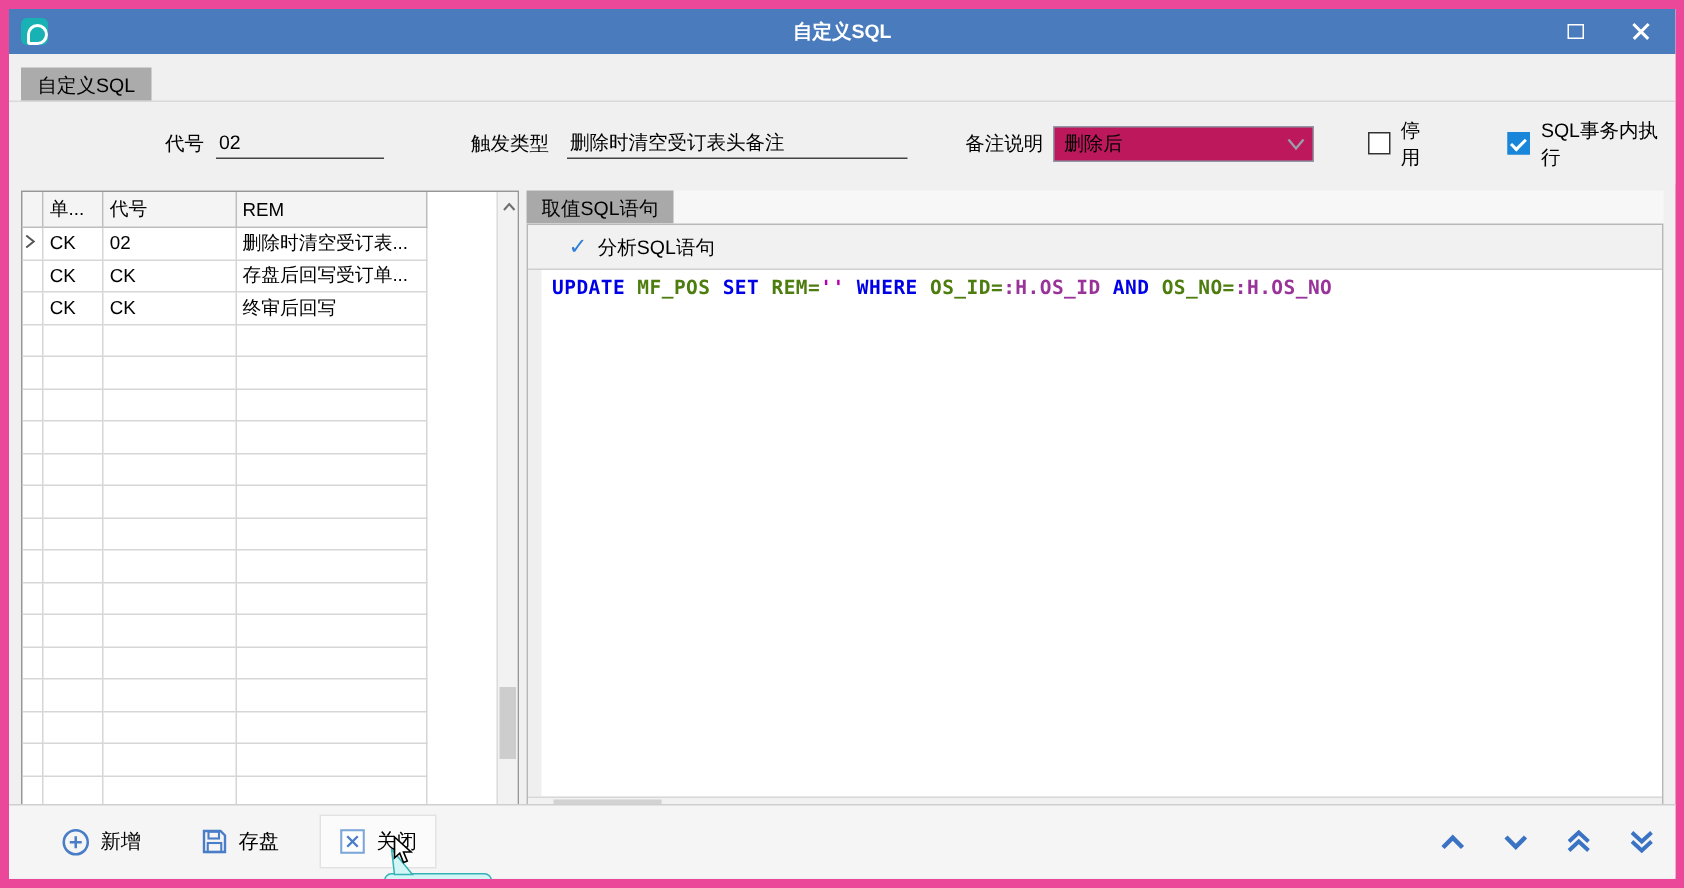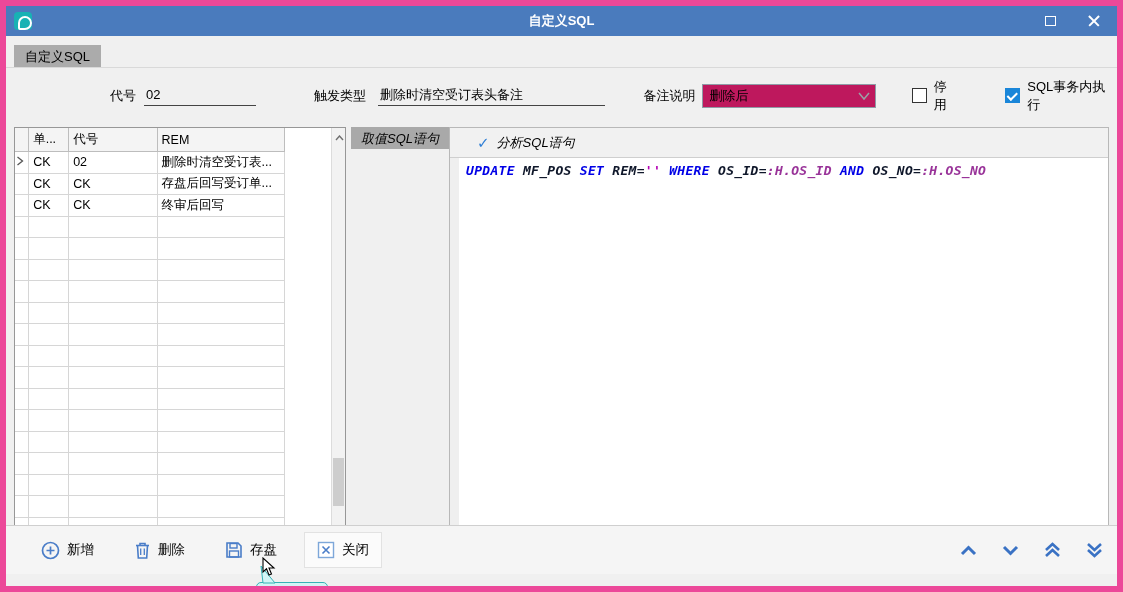--- a/index.html
+++ b/index.html
@@ -39,37 +39,37 @@
   table.grid { border-collapse:collapse; table-layout:fixed; width:270px; font-size:12.5px; }
   table.grid th { background:#f4f4f4; font-weight:normal; text-align:left; padding:3px 4px; border-right:1px solid #bdbdbd; border-bottom:1px solid #bdbdbd; height:23px; overflow:hidden; white-space:nowrap; }
   table.grid td { height:21.5px; padding:0 4px; border-right:1px solid #d6d6d6; border-bottom:1px solid #d6d6d6; overflow:hidden; white-space:nowrap; }
   table.grid .ind { width:13px; padding:0 1px; }
   table.grid th.ind { border-right:1px solid #bdbdbd; }
   .vscroll { position:absolute; top:0; right:0; bottom:0; width:14px; background:#f2f2f2; border-left:1px solid #dcdcdc; }
   .vscroll .thumb { position:absolute; left:1px; right:1px; top:330px; height:48px; background:#cdcdcd; }
   .varrow { position:absolute; left:0; width:14px; height:15px; display:flex; align-items:center; justify-content:center; }
   .varrow.up { top:2px; } .varrow.down { bottom:2px; }
   
-  .sql-area { flex:1; display:flex; flex-direction:row; min-width:0;font-style:italic; }
+  .sql-area { flex:1; display:flex; flex-direction:column; min-width:0; }
   .sql-tabrow { height:22px; background:#f7f7f7; }
   .sql-tab { display:inline-block; height:22px; padding:3px 10px 0; background:#a9a9a9; font-size:13px; }
   .sql-panel { flex:1; border:1px solid #b8b8b8; background:#fff; display:flex; flex-direction:column; min-height:0; }
   .analyze-bar { height:30px; background:#f1f1f1; border-bottom:1px solid #cfcfcf; display:flex; align-items:center; padding-left:27px; gap:7px; flex:0 0 auto; }
   .check-glyph { color:var(--accent,#2f7fd6); font-weight:bold; font-size:15px; line-height:1; }
   .editor { flex:1; display:flex; background:#fff; min-height:0; }
   .gutter { width:9px; background:#efefef; flex:0 0 auto; }
   .code { padding:5px 7px; font-family:"DejaVu Sans Mono","Liberation Mono",monospace; font-size:13px; font-weight:bold; white-space:pre; letter-spacing:.3px; }
-  .code .kw { color:var(--kw,#0000e6); } .code .id { color:#0f172a; }
+  .code .kw { color:var(--kw,#0000e6); } .code .id { color:#4d7c0f; }
   .code .str { color:var(--str,#b400b4); } .code .param { color:var(--param,#993399); }
   .hscroll { position:relative; height:17px; background:#f1f1f1; border-top:1px solid #d7d7d7; flex:0 0 auto; }
   .hscroll .thumb { position:absolute; top:1px; bottom:1px; left:17px; width:72px; background:#d2d2d2; }
   .harrow { position:absolute; top:0; bottom:0; width:15px; display:flex; align-items:center; justify-content:center; }
   .harrow.left { left:1px; } .harrow.right { right:1px; }
   
-  .toolbar { position:absolute; left:0; right:0; bottom:12px; height:49px; background:#f5f5f5; border-top:1px solid #cfcfcf; display:flex; align-items:center; padding:0 14px 0 22px; }
+  .toolbar { position:absolute; left:0; right:0; bottom:1px; height:49px; background:#f5f5f5; border-top:1px solid #cfcfcf; display:flex; align-items:center; padding:0 14px 0 22px; }
   .tbtn { display:flex; align-items:center; gap:7px; padding:8px 12px; font-size:13.5px; margin-right:14px; border:1px solid transparent; }
   .tbtn.hover { background:#fbfbfb; border-color:#e2e2e2; }
   .nav-group { margin-left:auto; display:flex; gap:24px; align-items:center; }
   .nav-btn { display:flex; align-items:center; justify-content:center; width:18px; height:18px; }
   
   .tooltip { position:absolute; left:250px; top:576px; min-width:72px; padding:7px 10px 12px; background:#d2f5f6; border:1px solid #35b2b6; border-radius:5px; font-size:12.5px; color:#123; white-space:nowrap; z-index:5; }
   .tooltip svg.tail { position:absolute; left:2px; top:-17px; }
   .cursor { position:absolute; left:256px; top:551px; z-index:6; }
 </style>
 </head>
@@ -300,29 +300,20 @@
 
   <div class="toolbar">
     <div class="tbtn">
       <svg width="19" height="19" viewBox="0 0 19 19">
         <circle cx="9.5" cy="9.5" r="8" fill="none" stroke="#4a7dc8" stroke-width="1.7"></circle>
         <path d="M9.5 5.5 V13.5 M5.5 9.5 H13.5" stroke="#4a7dc8" stroke-width="1.7"></path>
       </svg>
       <span>新增</span>
     </div>
     <div class="tbtn">
-      <svg width="17" height="19" viewBox="0 0 17 19">
-        <path d="M2 4.5 H15" stroke="#4a7dc8" stroke-width="1.6"></path>
-        <path d="M6 4 V2.5 H11 V4" fill="none" stroke="#4a7dc8" stroke-width="1.6"></path>
-        <path d="M3.5 4.5 L4.3 17 H12.7 L13.5 4.5" fill="none" stroke="#4a7dc8" stroke-width="1.6"></path>
-        <path d="M6.7 7.5 V14 M10.3 7.5 V14" stroke="#4a7dc8" stroke-width="1.3"></path>
-      </svg>
-      <span>删除</span>
-    </div>
-    <div class="tbtn">
       <svg width="18" height="18" viewBox="0 0 18 18">
         <path d="M2 2 H13 L16 5 V16 H2 Z" fill="none" stroke="#4a7dc8" stroke-width="1.6"></path>
         <rect x="5" y="2.5" width="7" height="4.5" fill="none" stroke="#4a7dc8" stroke-width="1.4"></rect>
         <rect x="4.5" y="10" width="9" height="6" fill="none" stroke="#4a7dc8" stroke-width="1.4"></rect>
       </svg>
       <span>存盘</span>
     </div>
     <div class="tbtn hover">
       <svg width="18" height="18" viewBox="0 0 18 18">
         <rect x="1.5" y="1.5" width="15" height="15" fill="#fff" stroke="#7da7d9" stroke-width="1.4"></rect>

